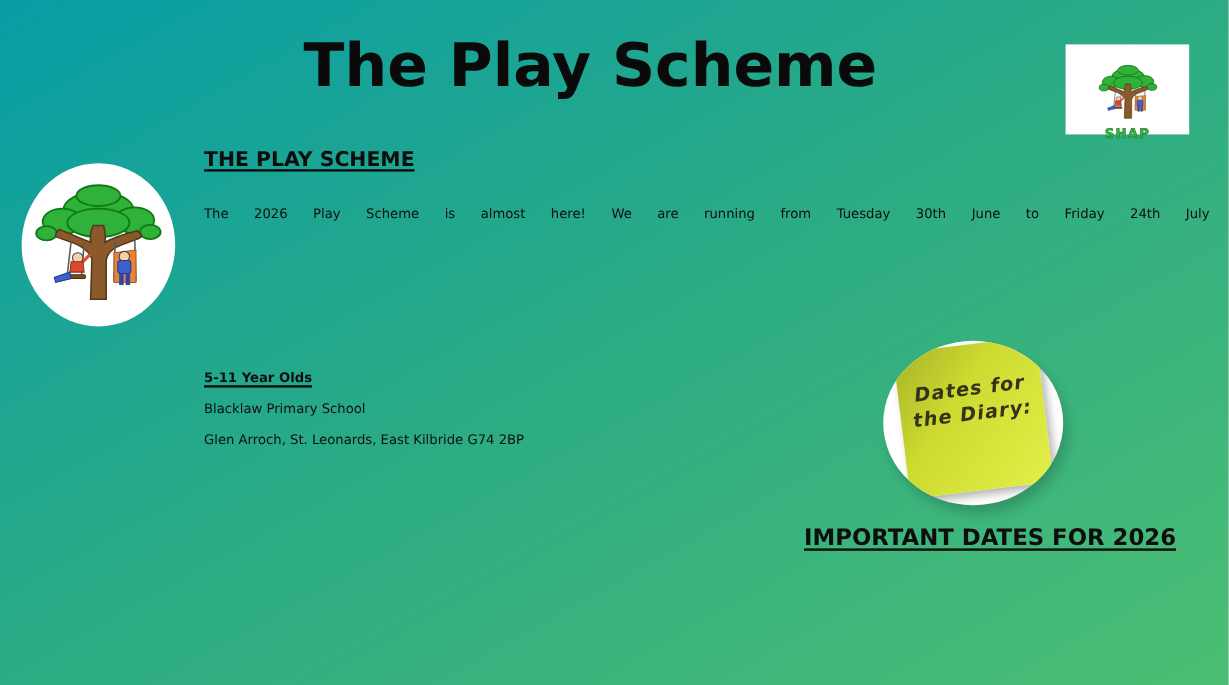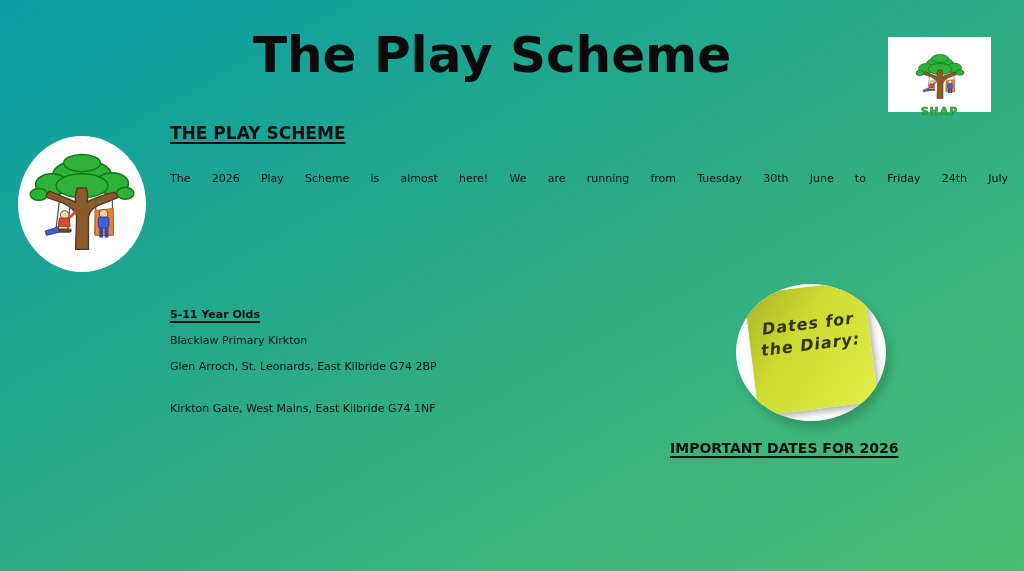--- a/index.html
+++ b/index.html
@@ -100,21 +100,21 @@
   }
   .sticky-note .note-line {
     font-size: 16px;
     line-height: 21px;
     font-weight: 700;
     font-style: italic;
     color: #33331a;
     letter-spacing: 1px;
   }
 
-  .sidebar-heading { position: absolute; left: 670px; top: 435px; font-size: 14px; }
+  .sidebar-heading { position: absolute; left: 670px; top: 435px; font-size: 19px; }
   .sidebar-date { position: absolute; left: 670px; top: 504px; width: 300px; }
 </style>
 </head>
 <body>
 
 <svg width="0" height="0" style="position:absolute" aria-hidden="true">
   <defs>
     <g id="tree-art">
 
       <g fill="#2fb13a" stroke="#0e7a14" stroke-width="1.4">
@@ -175,26 +175,25 @@
 
   <div class="txt bold-u main-heading">THE PLAY SCHEME</div>
 
   <div class="txt intro">
     <span class="l1">The 2026 Play Scheme is almost here! We are running from Tuesday 30th June to Friday 24th July</span>
   </div>
 
 
   <div class="txt campus1">
     <div class="bold-u">5-11 Year Olds</div>
-    <div>Blacklaw Primary Kirkton</div>
+    <div>Blacklaw Primary School</div>
     <div>Glen Arroch, St. Leonards, East Kilbride G74 2BP</div>
   </div>
 
   <div class="txt campus2">
-    <div>Kirkton Gate, West Mains, East Kilbride G74 1NF</div>
   </div>
 
 
   <div class="sticky-circle">
     <div class="sticky-note">
       <div class="note-line">Dates for</div>
       <div class="note-line">the Diary:</div>
     </div>
   </div>
 

